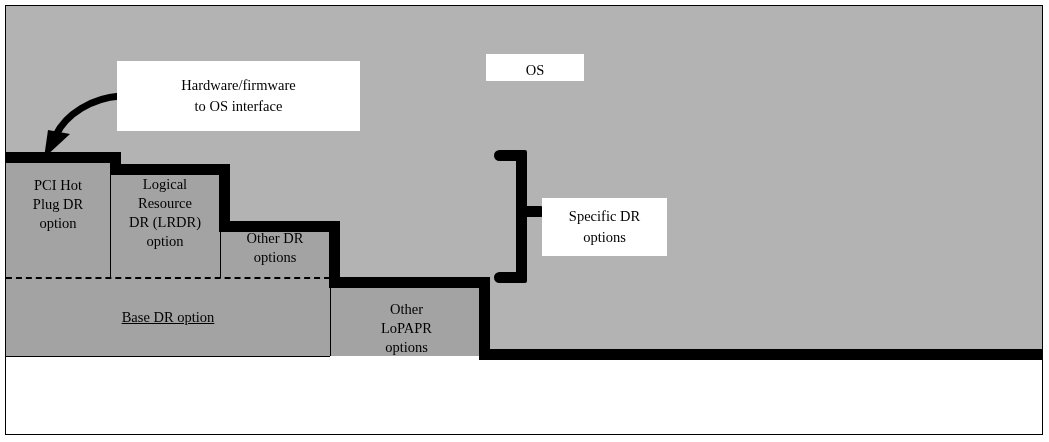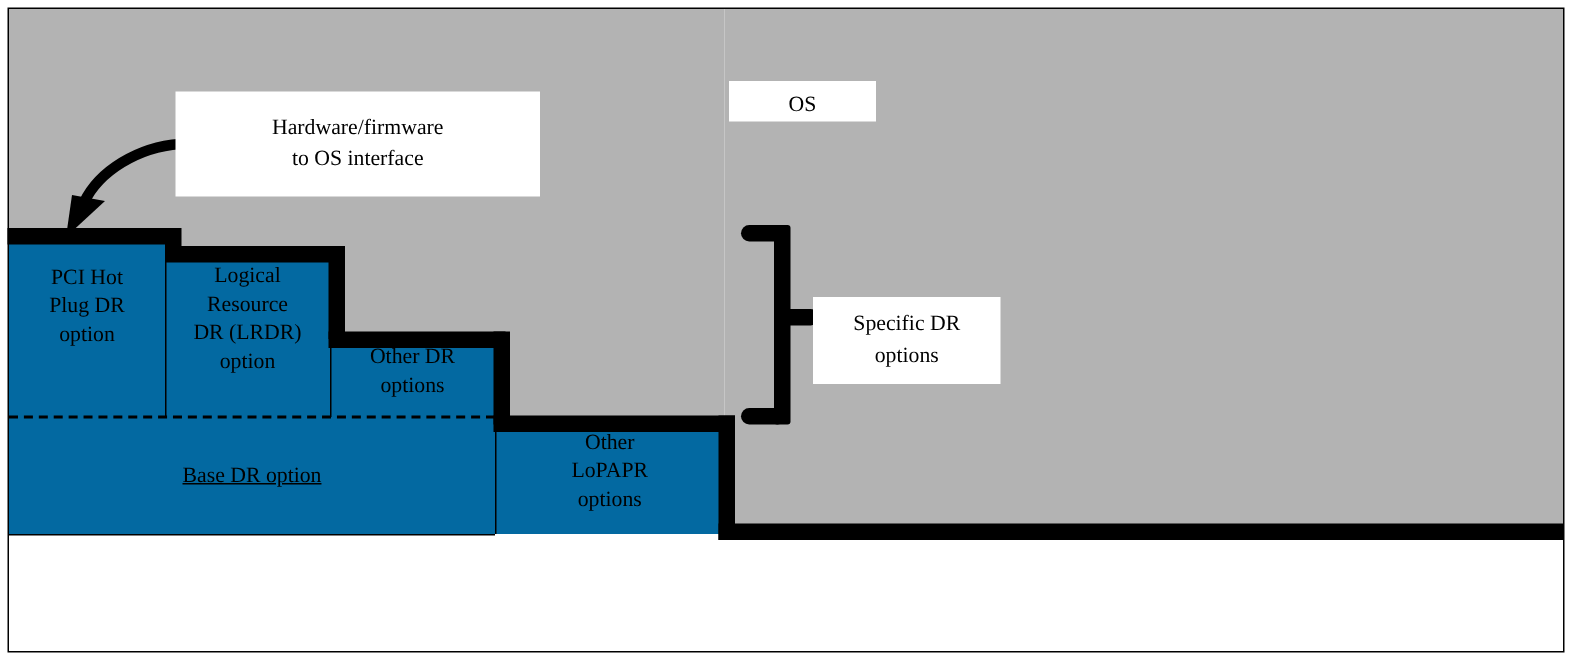--- a/index.html
+++ b/index.html
@@ -35,21 +35,21 @@
     background: #b3b3b3;
   }
   
   .thick {
     position: absolute;
     background: #000000;
   }
   
   .stackbox {
     position: absolute;
-    background: #0369a1;
+    background: #a3a3a3;
     box-sizing: border-box;
   }
   .boxlabel {
     position: absolute;
     left: 0;
     right: 0;
     text-align: center;
     font-size: 14.5px;
     line-height: 19px;
     color: #000000;
@@ -126,21 +126,21 @@
   <div class="stackbox" style="left:220px; top:222px; width:110px; height:56px;">
     <div class="boxlabel" style="top:7px;">Other DR
 options</div>
   </div>
 
   <div class="stackbox" style="left:6px; top:278px; width:324px; height:78px;">
     <div class="boxlabel" style="top:30px;text-decoration:underline;">Base DR option</div>
   </div>
 
   <div class="stackbox" style="left:330px; top:278px; width:153px; height:78px; border-left:1px solid #000; border-right:1px solid #000;">
-    <div class="boxlabel" style="top:8px;text-align:center;">Other
+    <div class="boxlabel" style="top:22px;text-align:center;">Other
 LoPAPR
 options</div>
   </div>
 
 
   <div class="hline" style="left:6px; top:356px; width:324px;"></div>
 
   <div class="vdiv" style="left:110px; top:160px; height:118px;"></div>
   <div class="vdiv" style="left:220px; top:218px; height:60px;"></div>
 

